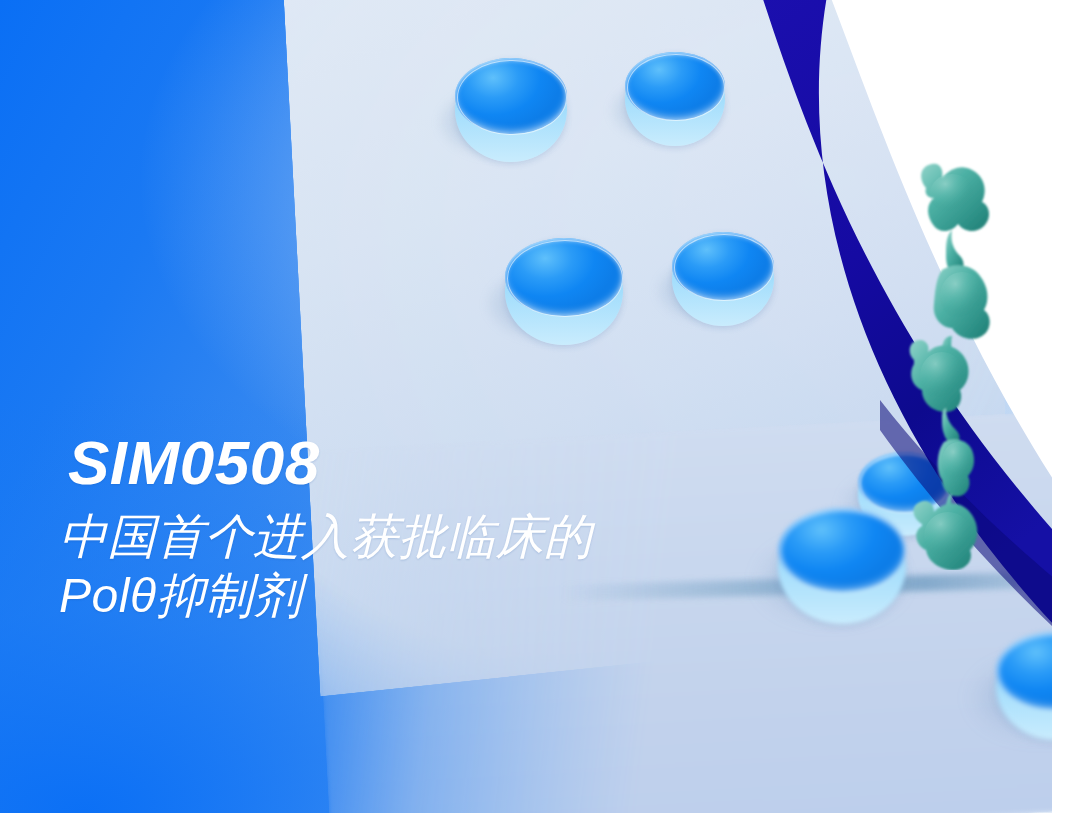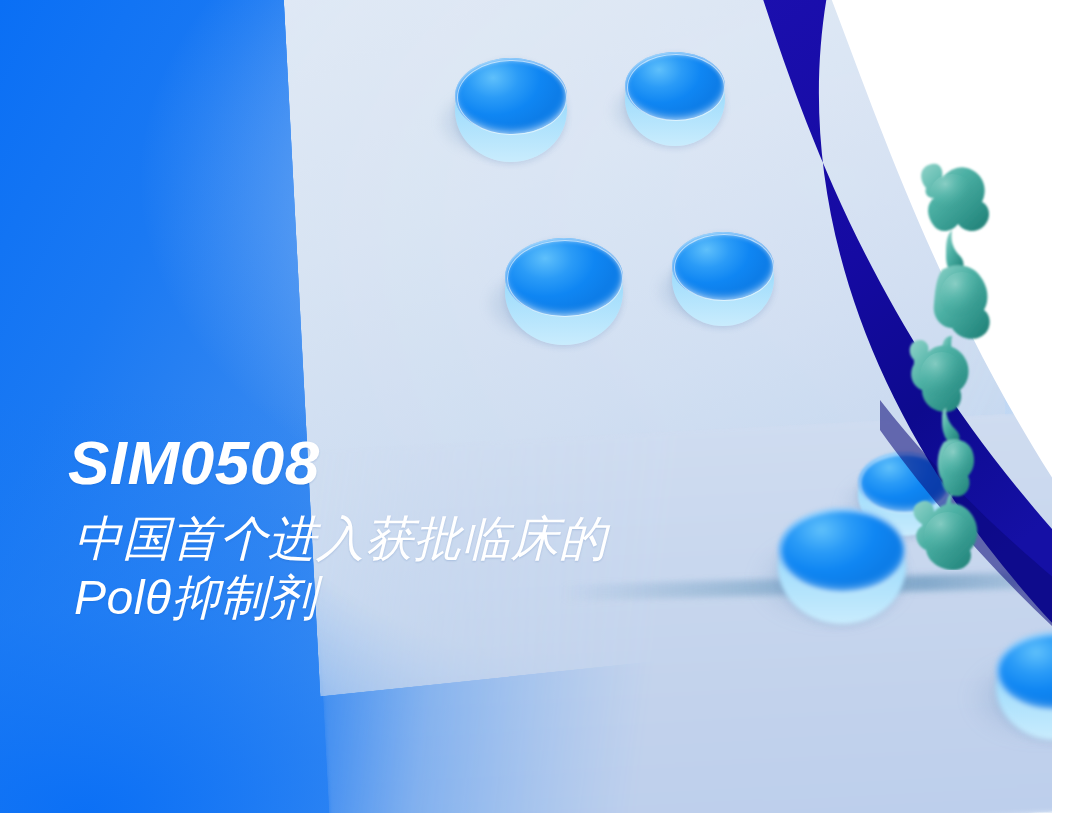--- a/index.html
+++ b/index.html
@@ -117,21 +117,21 @@
     font-style:italic;
     letter-spacing:0.5px;
     line-height:1.0;
     margin:0 0 14px 10px;
   }
   .sub{
     font-size:48px;
     font-style:italic;
     font-weight:400;
     line-height:1.22;
-    margin:16px;
+    margin:1px;
     white-space:pre-line;
     letter-spacing:0.5px;
   }
 </style>
 </head>
 <body>
 
 <div id="poster">
 
   <div class="bg-gradient"></div>

